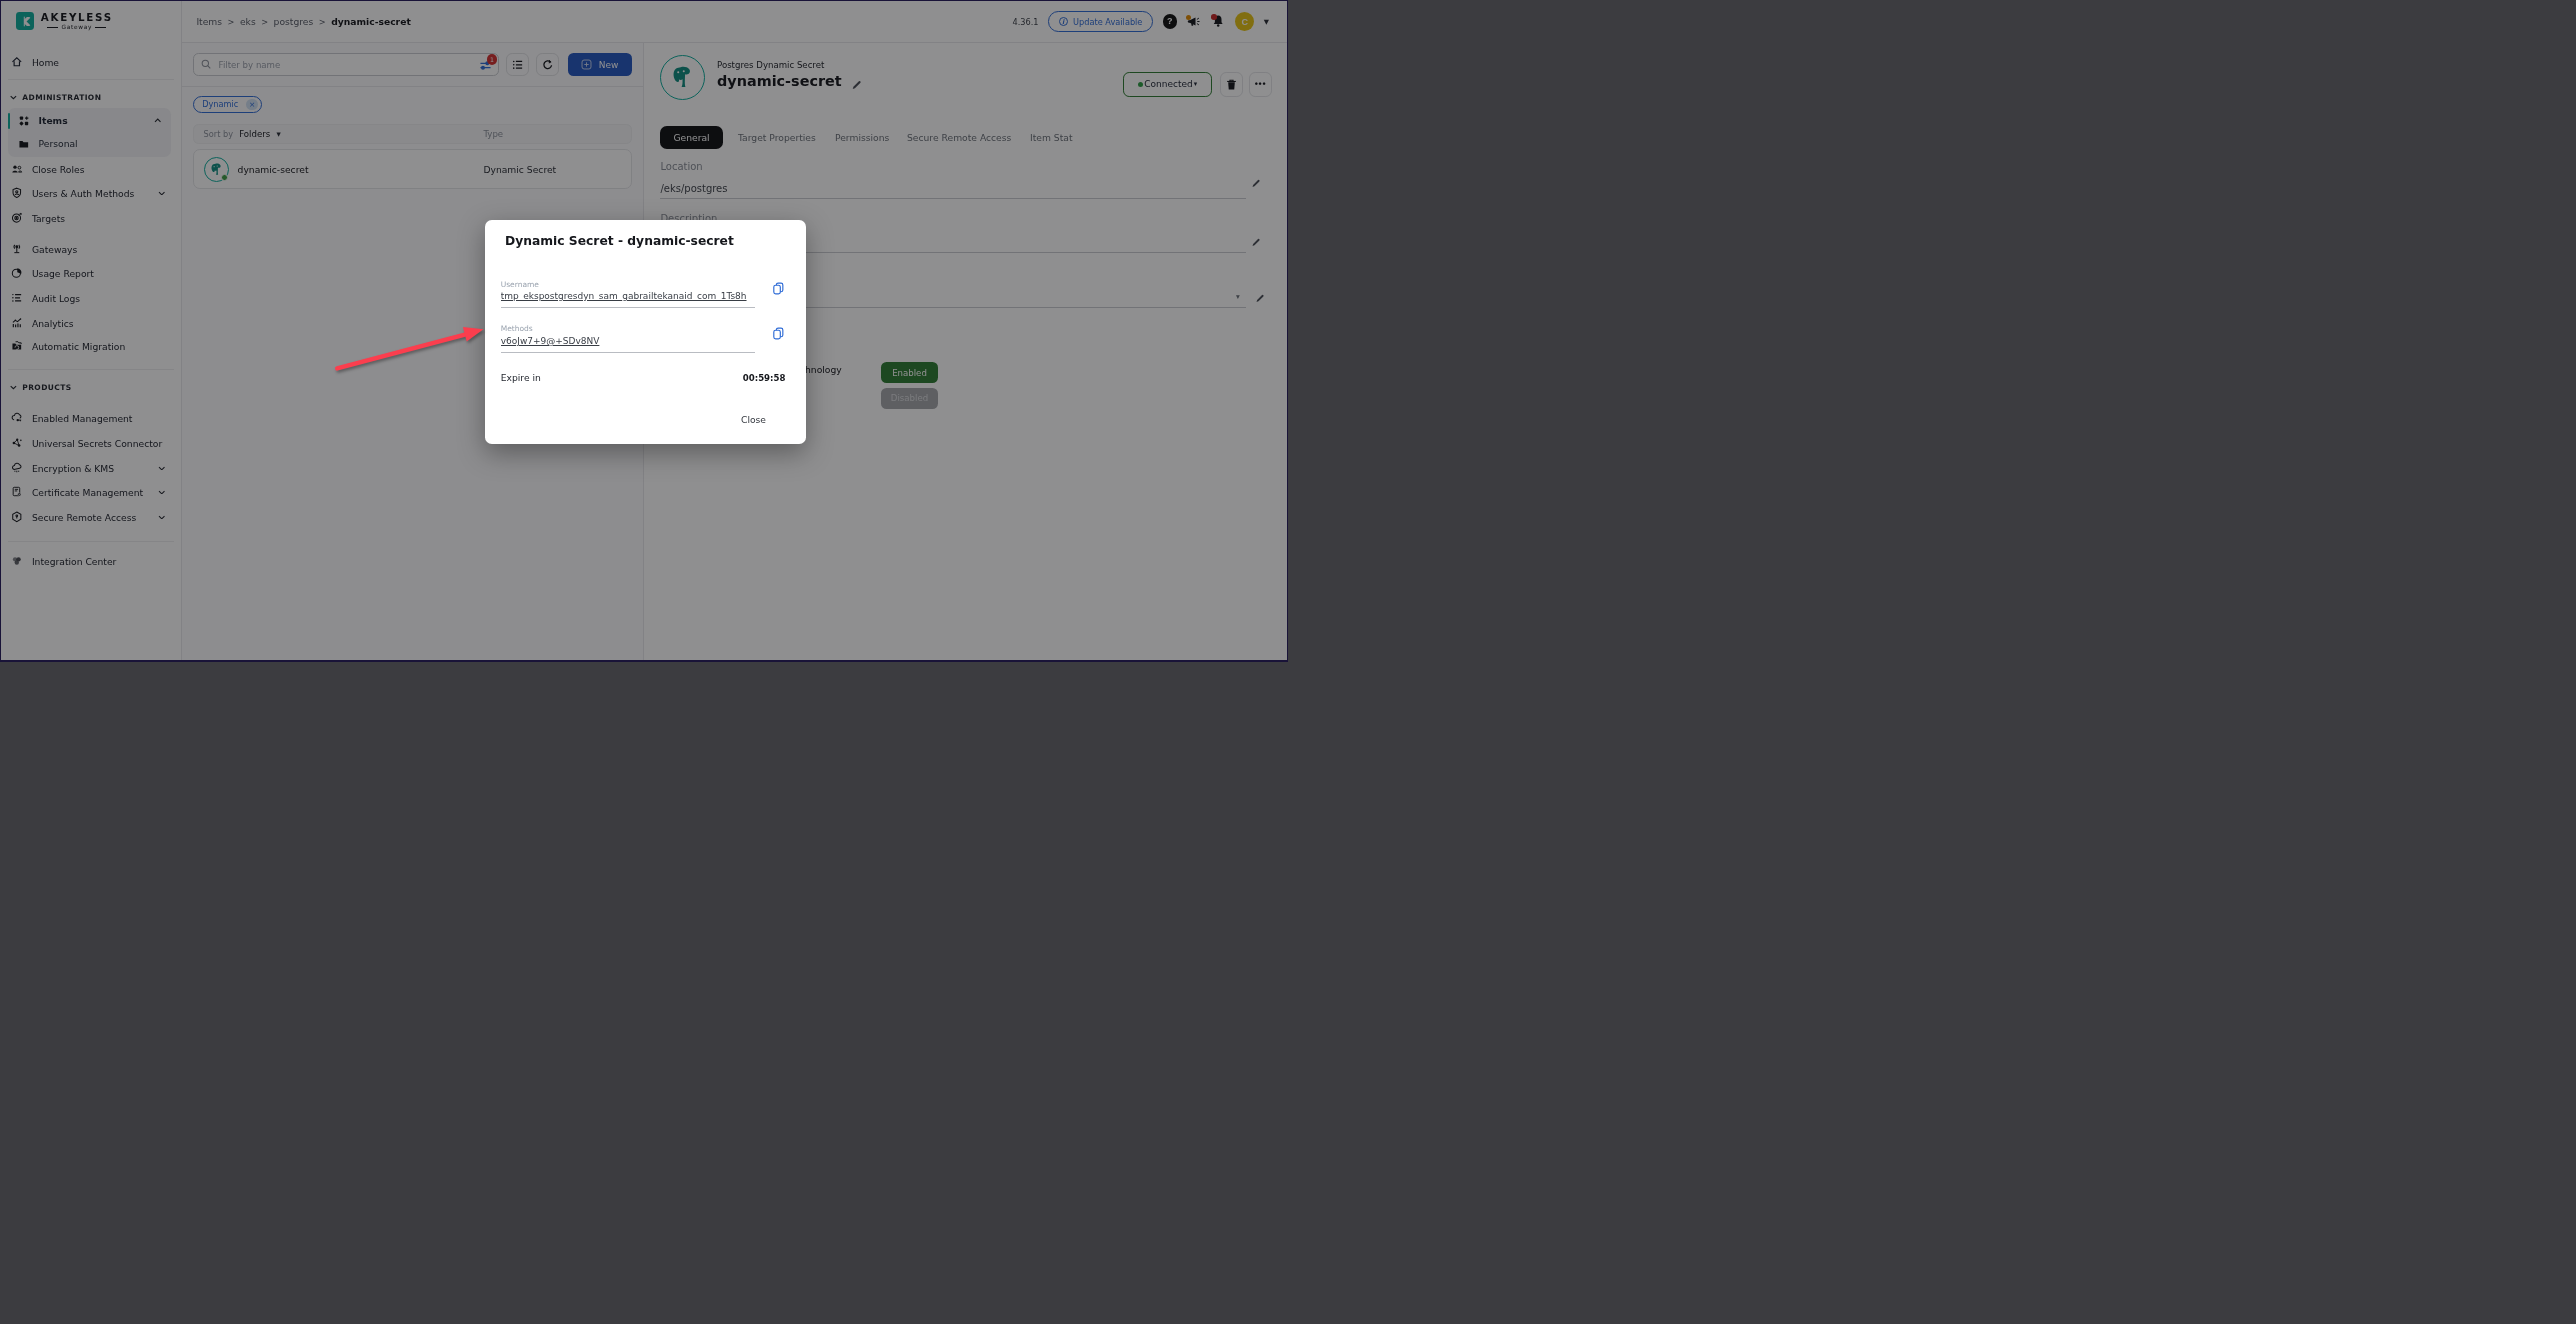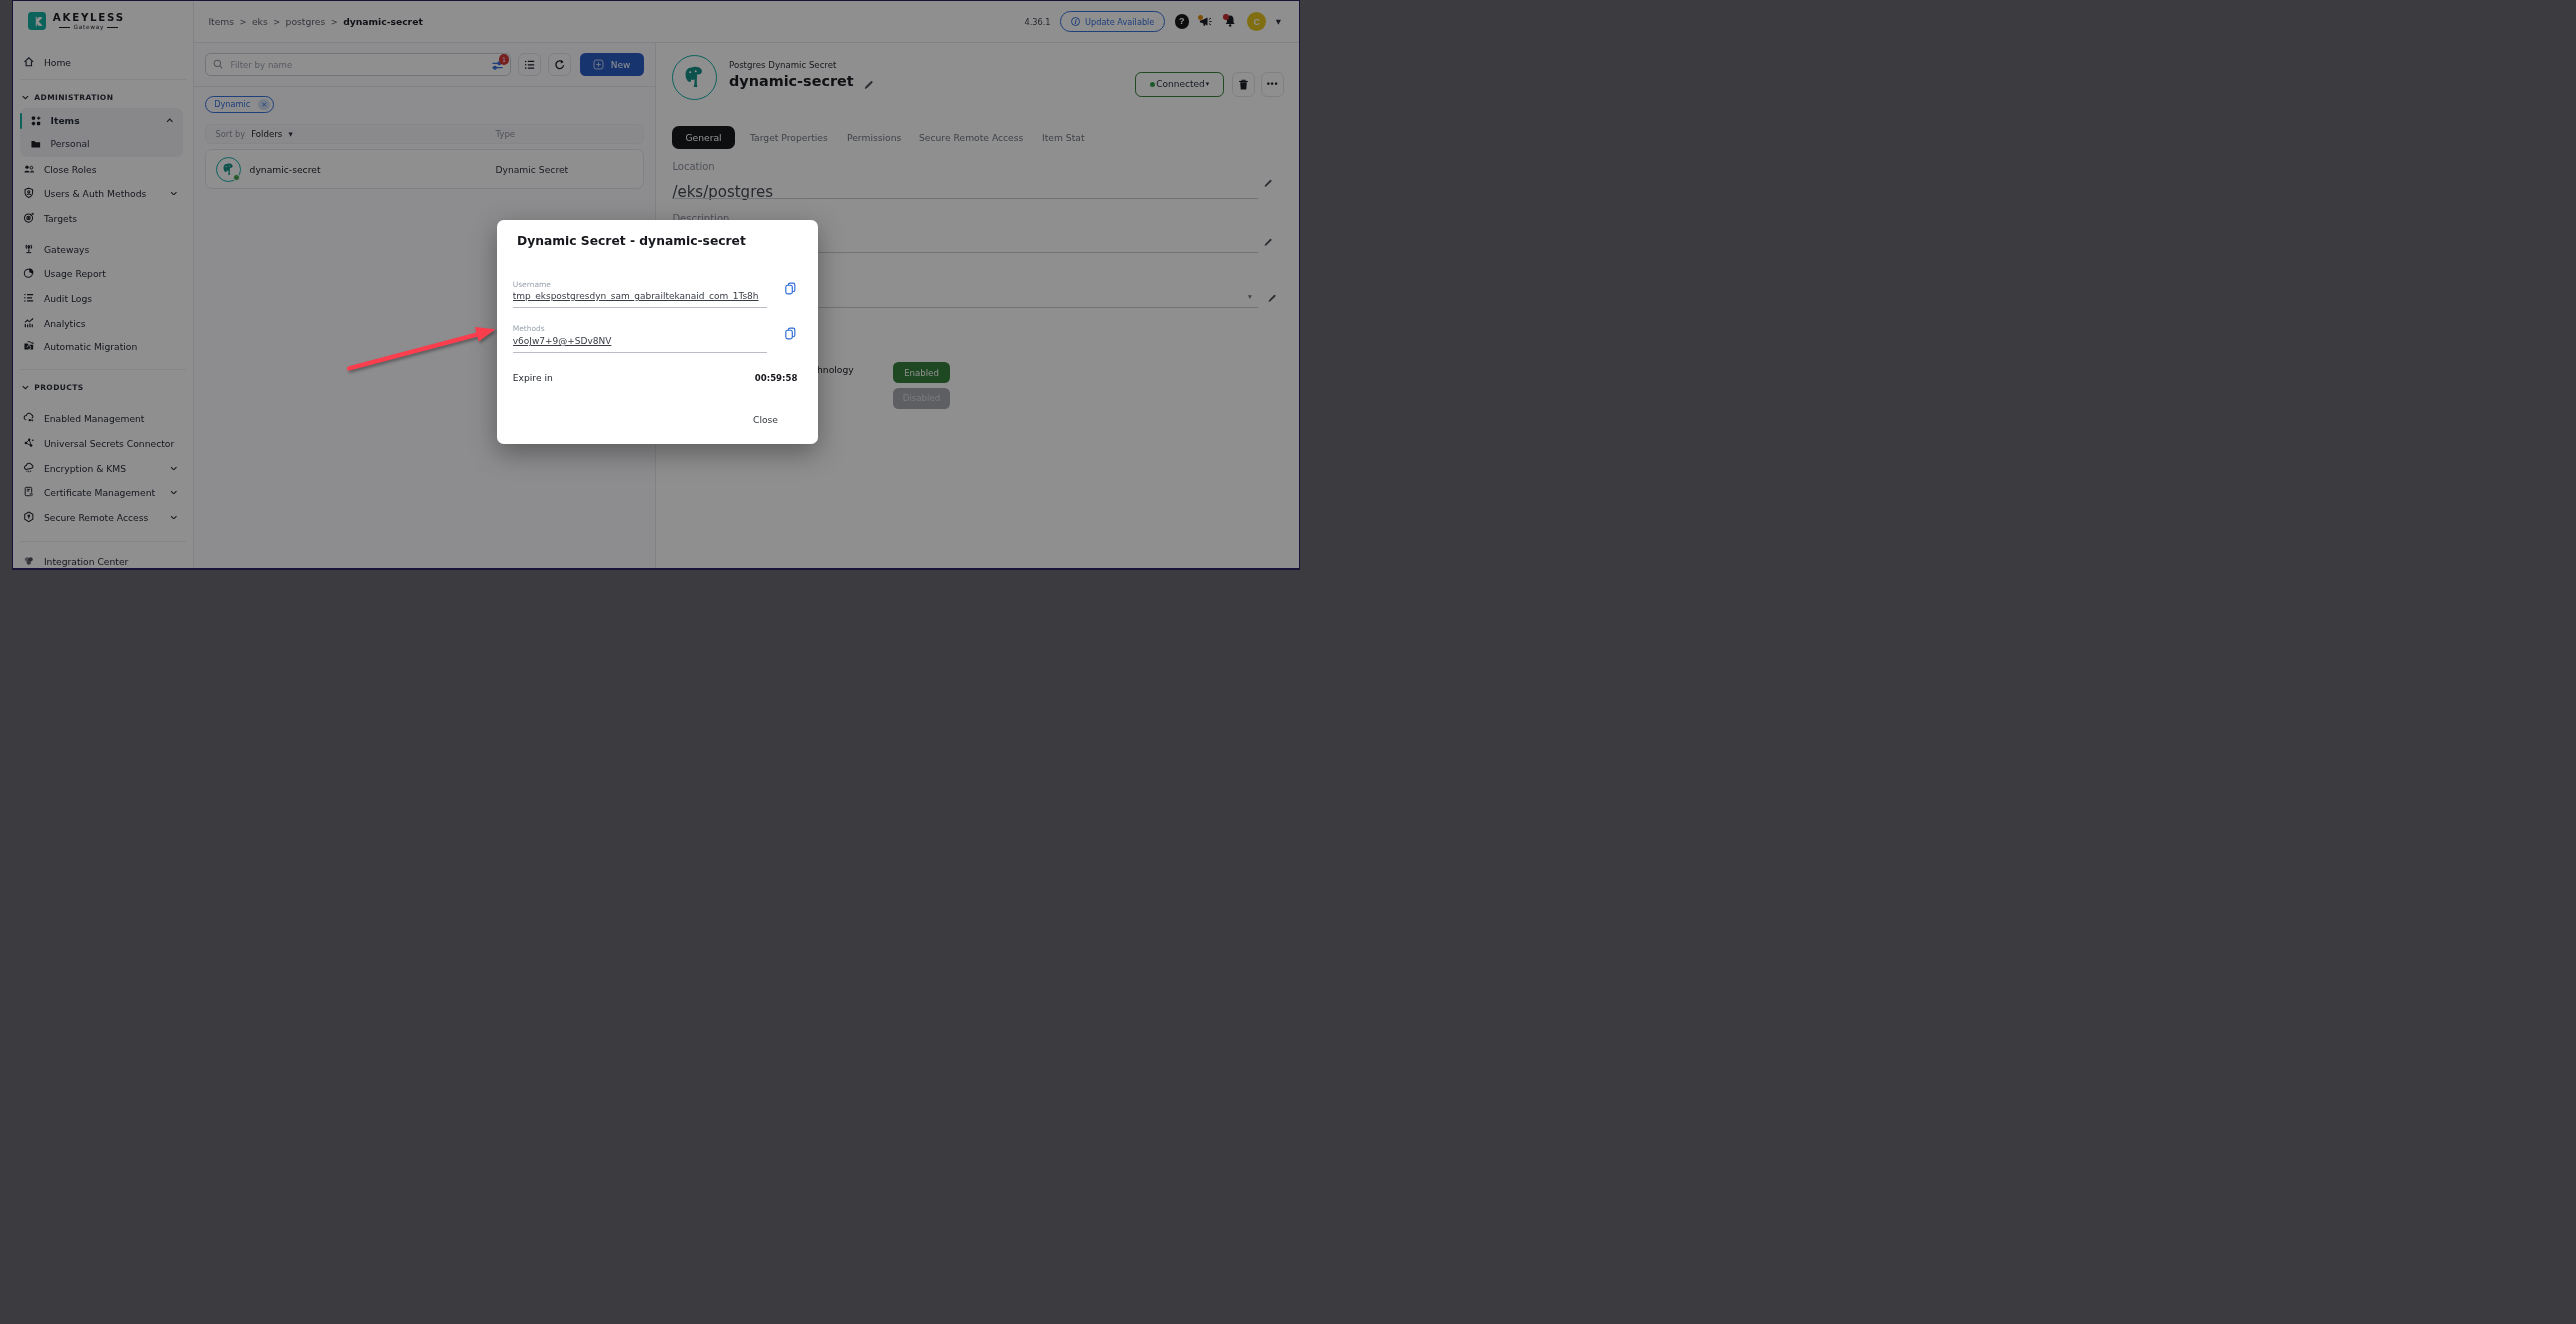--- a/index.html
+++ b/index.html
@@ -1,19 +1,19 @@
 <!DOCTYPE html>
 <html style="font-size:11px"><head>
 <meta charset="utf-8">
 <style>
   html,body{margin:0;padding:0;background:#3c3c40;}
   *{box-sizing:border-box;}
-  .app{position:relative;width:1288px;height:570px;background:#fff;
+  .app{position:relative;width:1288px;height:662px;background:#fff;
        border:1.4px solid #191338;border-bottom-width:2.7px;overflow:hidden;
-       font-family:"DejaVu Sans","Liberation Sans",sans-serif;color:#1d2433;margin-left:12px;}
+       font-family:"DejaVu Sans","Liberation Sans",sans-serif;color:#1d2433;}
   svg{display:block;}
 
   
   .sidebar{position:absolute;left:0;top:0;bottom:0;width:181px;background:#fff;border-right:0.7px solid #e7e8ea;}
   .logo{position:absolute;left:15px;top:11px;display:flex;align-items:center;gap:6.8px;}
   .logo-badge{width:18px;height:18px;border-radius:3.4px;background:#0eae9e;display:flex;align-items:center;justify-content:center;}
   .logo-word{font-size:10.3px;font-weight:bold;letter-spacing:1.7px;color:#15171c;line-height:10.3px;}
   .logo-sub{display:flex;align-items:center;gap:3.4px;font-size:5.8px;color:#15171c;letter-spacing:0.7px;margin-top:1.4px;justify-content:center;}
   .logo-sub:before,.logo-sub:after{content:"";display:block;width:11px;height:0.7px;background:#15171c;}
   .nav-item{position:absolute;left:9.6px;width:162px;height:22px;display:flex;align-items:center;gap:9px;
@@ -82,21 +82,21 @@
   .d-title{left:73px;top:30px;font-size:14.4px;font-weight:600;color:#15171c;}
   .conn-btn{left:479px;top:29px;width:89px;height:24.6px;border:0.7px solid #2f7d32;border-radius:6.2px;background:transparent;
             display:flex;align-items:center;justify-content:center;gap:1px;font-size:9px;color:#1d2433;cursor:pointer;font-family:inherit;}
   .conn-dot{width:5.5px;height:5.5px;border-radius:50%;background:#2e9e44;}
   .tool-btn{width:23px;height:24.6px;border:0.7px solid #e3e4e7;border-radius:6.2px;background:transparent;display:flex;align-items:center;justify-content:center;cursor:pointer;}
   .dots{font-size:9px;letter-spacing:0.7px;color:#15171c;font-weight:bold;}
   .tab-pill{left:16.4px;top:83px;height:23px;background:#101114;color:#fff;border:none;border-radius:6.8px;
             font-size:9.2px;padding:0 13px;display:flex;align-items:center;cursor:pointer;font-family:inherit;}
   .tab{top:89px;font-size:9.2px;color:#6a7078;cursor:pointer;}
   .f-label{font-size:10px;color:#888d96;}
-  .f-value{font-size:15px;color:#3f444c;}
+  .f-value{font-size:10px;color:#3f444c;}
   .f-line{height:0;border-bottom:0.7px solid #c9ccd1;width:586px;left:16.4px;}
   .pencil{cursor:pointer;}
   .toggle{width:57px;border:none;border-radius:5.5px;color:#fff;font-size:8.6px;cursor:pointer;font-family:inherit;}
 
   
   .backdrop{position:absolute;inset:0;background:rgba(10,10,14,0.46);z-index:40;}
   .modal{position:absolute;left:484px;top:219px;width:321px;height:224px;background:#fff;border-radius:6.8px;
          box-shadow:0 8.2px 27px rgba(0,0,0,.35);z-index:50;}
   .m-title{position:absolute;left:20px;top:13.7px;font-size:12.3px;font-weight:600;color:#15171c;}
   .m-label{position:absolute;left:15.7px;font-size:7.5px;color:#9aa3af;}

